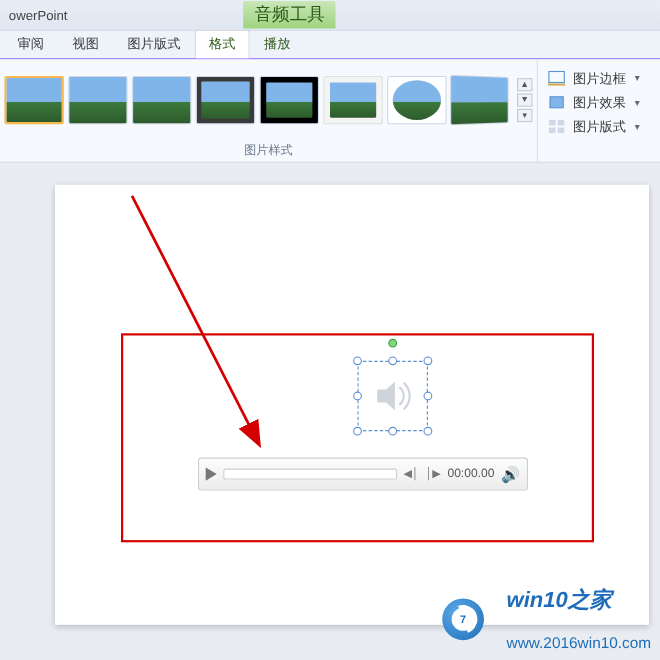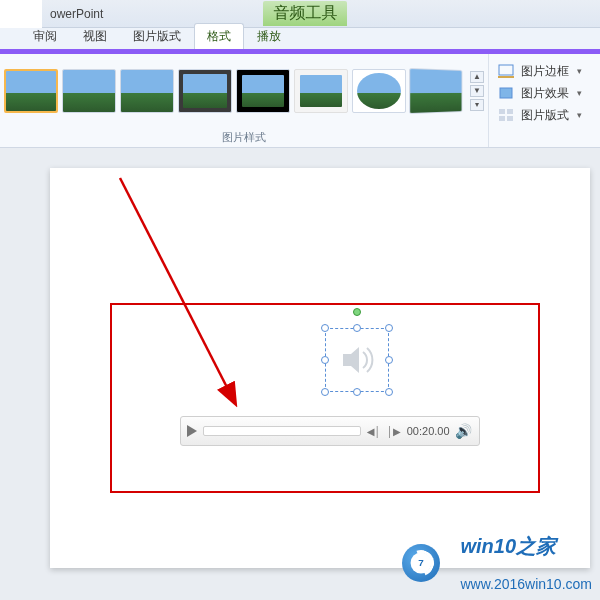--- a/index.html
+++ b/index.html
@@ -1,23 +1,23 @@
 <!DOCTYPE html>
 <html><head>
 <meta charset="utf-8">
 <style>
   * { box-sizing: border-box; margin: 0; padding: 0; font-family: "Microsoft YaHei", "Segoe UI", sans-serif; }
   body { width: 600px; height: 600px; background: #fff; overflow: hidden; position: relative; }
 
   
-  .titlebar { height: 28px; background: linear-gradient(#e9eef5,#dfe7f2); display:flex; align-items:center; padding:0 8px; font-size:12px; color:#444; border-bottom:1px solid #c8d2e0;margin-left:42px;}
+  .titlebar { height: 28px; background: linear-gradient(#e9eef5,#dfe7f2); display:flex; align-items:center; padding:0 8px; font-size:12px; color:#444; border-bottom:1px solid #c8d2e0;}
   .titlebar .ctx { margin-left:160px; background:linear-gradient(#c9e6b8,#9fd47f); padding:2px 10px; color:#2e5a17; border-radius:2px 2px 0 0; font-size:16px;}
 
   
-  .tabrow { height:26px; background:#eef3fa; display:flex; align-items:flex-end; padding-left:20px; font-size:12px; color:#3a3a3a; border-bottom:5px solid #8b5cf6;}
+  .tabrow { height:26px; background:#eef3fa; display:flex; align-items:flex-end; padding-left:3px; font-size:12px; color:#3a3a3a; border-bottom:1px solid #8b5cf6;}
   .tab { padding:4px 12px; cursor:pointer; border:1px solid transparent; border-bottom:none; border-radius:3px 3px 0 0;}
   .tab.active { background:#fff; border-color:#c8d2e0; color:#2a66b3; font-weight:400;}
   .tab.ctx { color:#2e5a17;}
 
   
   .ribbon { height:94px; background:#f6f9fd; border-bottom:1px solid #d0d8e4; display:flex; }
   .styles-group { flex:0 0 470px; border-right:1px solid #dbe2ec; display:flex; flex-direction:column;}
   .gallery { flex:1; display:flex; align-items:center; padding:6px 4px; gap:4px; overflow:hidden;}
   .thumb { width:54px; height:44px; border:1px solid #cfd8e6; border-radius:2px; background:#fff; display:flex; align-items:center; justify-content:center; cursor:pointer;}
   .thumb.sel { border:2px solid #f7b84d; box-shadow:0 0 0 1px #f7b84d inset;}
@@ -194,21 +194,21 @@
         <div class="handle h-b"></div>
         <div class="handle h-br"></div>
         <div class="handle h-rot"></div>
       </div>
 
       <div class="audiobar">
         <div class="play-btn"></div>
         <div class="seek"></div>
         <div class="small-btn">◀│</div>
         <div class="small-btn">│▶</div>
-        <span>00:20.00</span>
+        <span>00:00.00</span>
         <span class="vol-icon">🔊</span>
       </div>
 
     </div>
   </div>
 </div>
 
 <div class="watermark">
   <div class="wm-logo"></div>
   <div class="wm-text">

